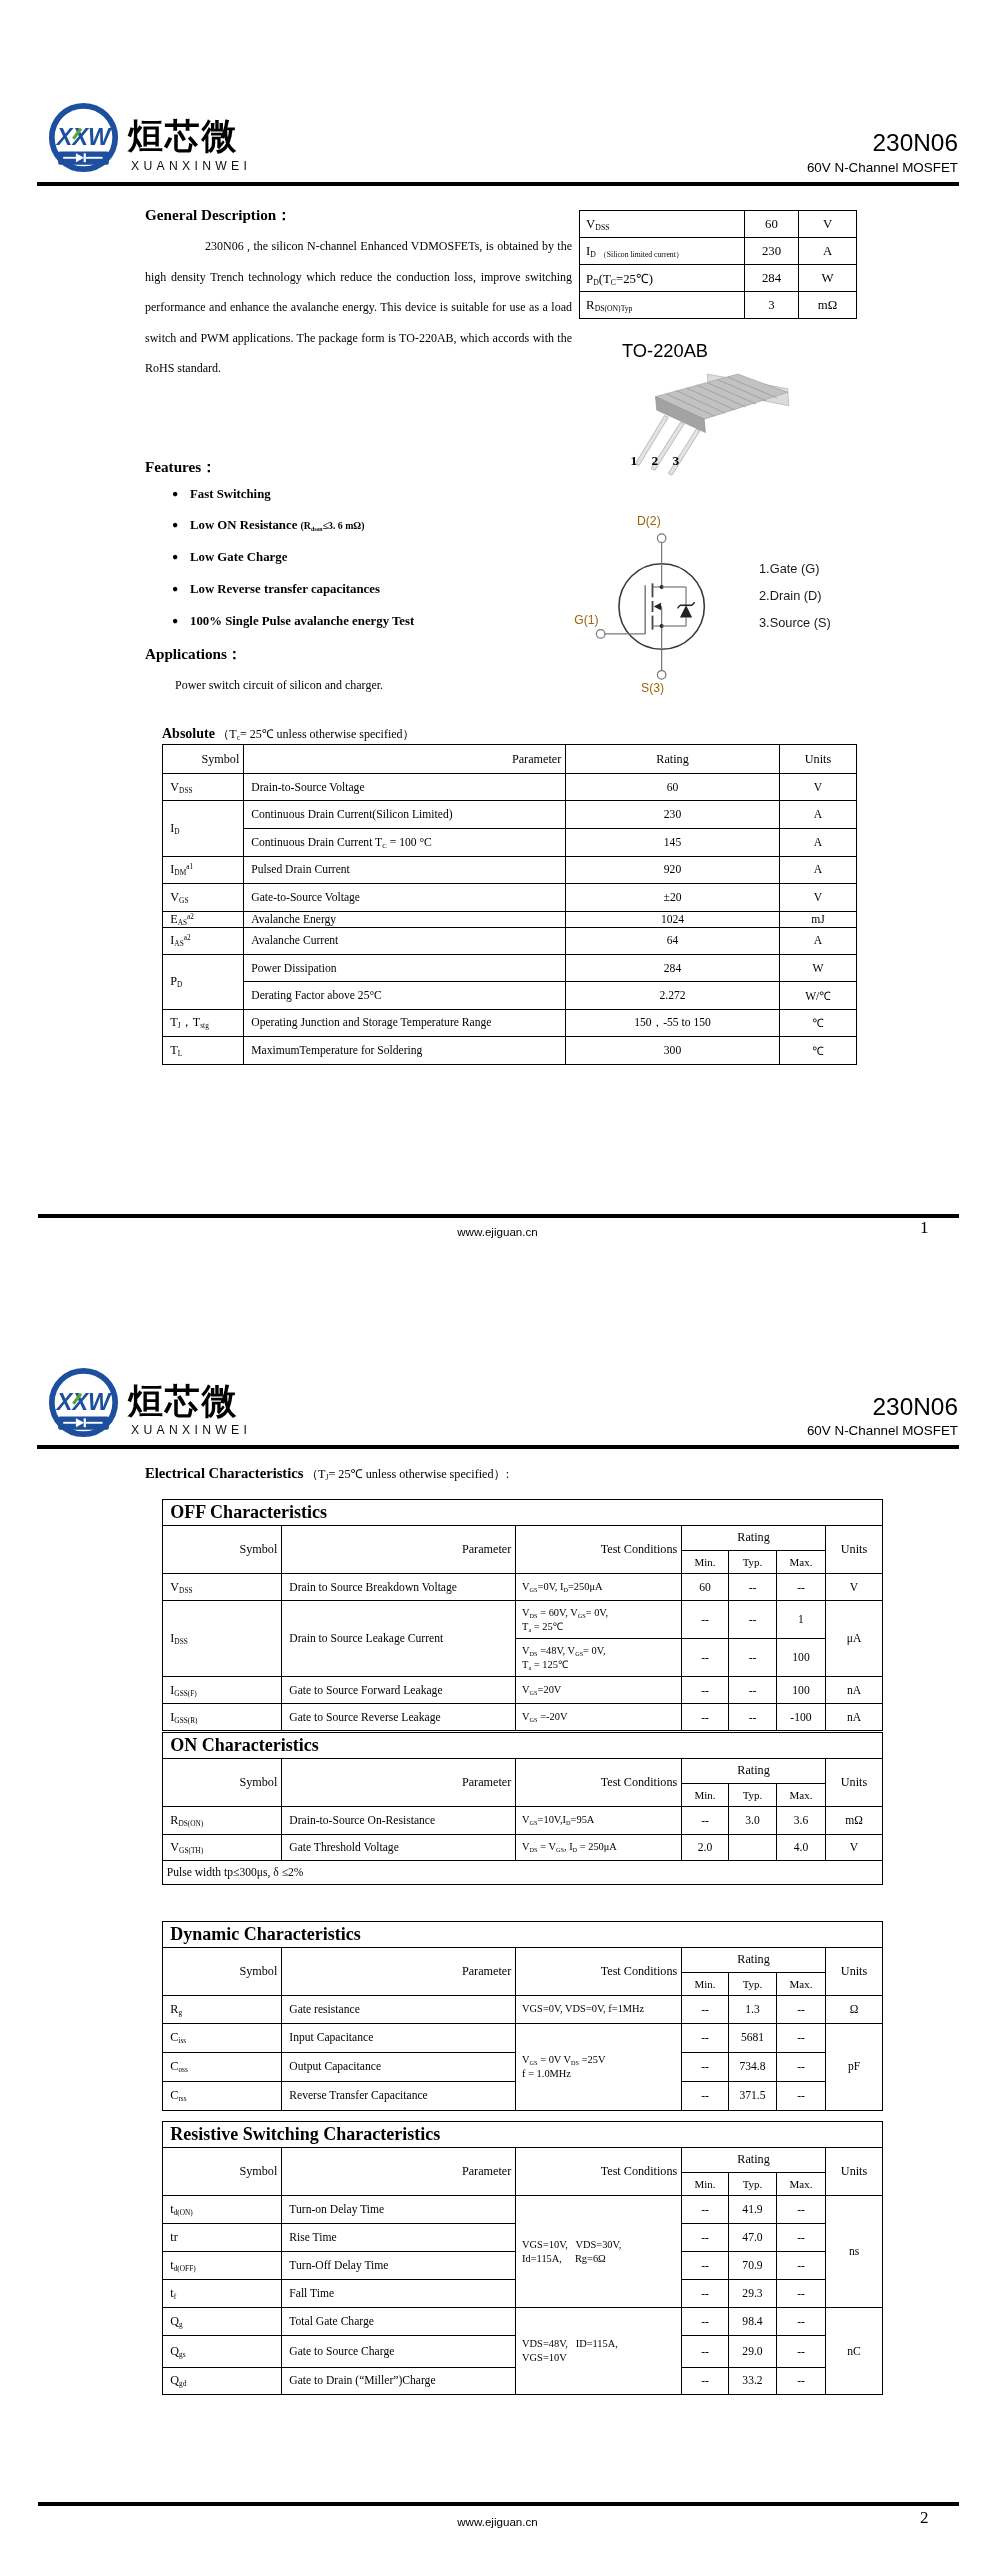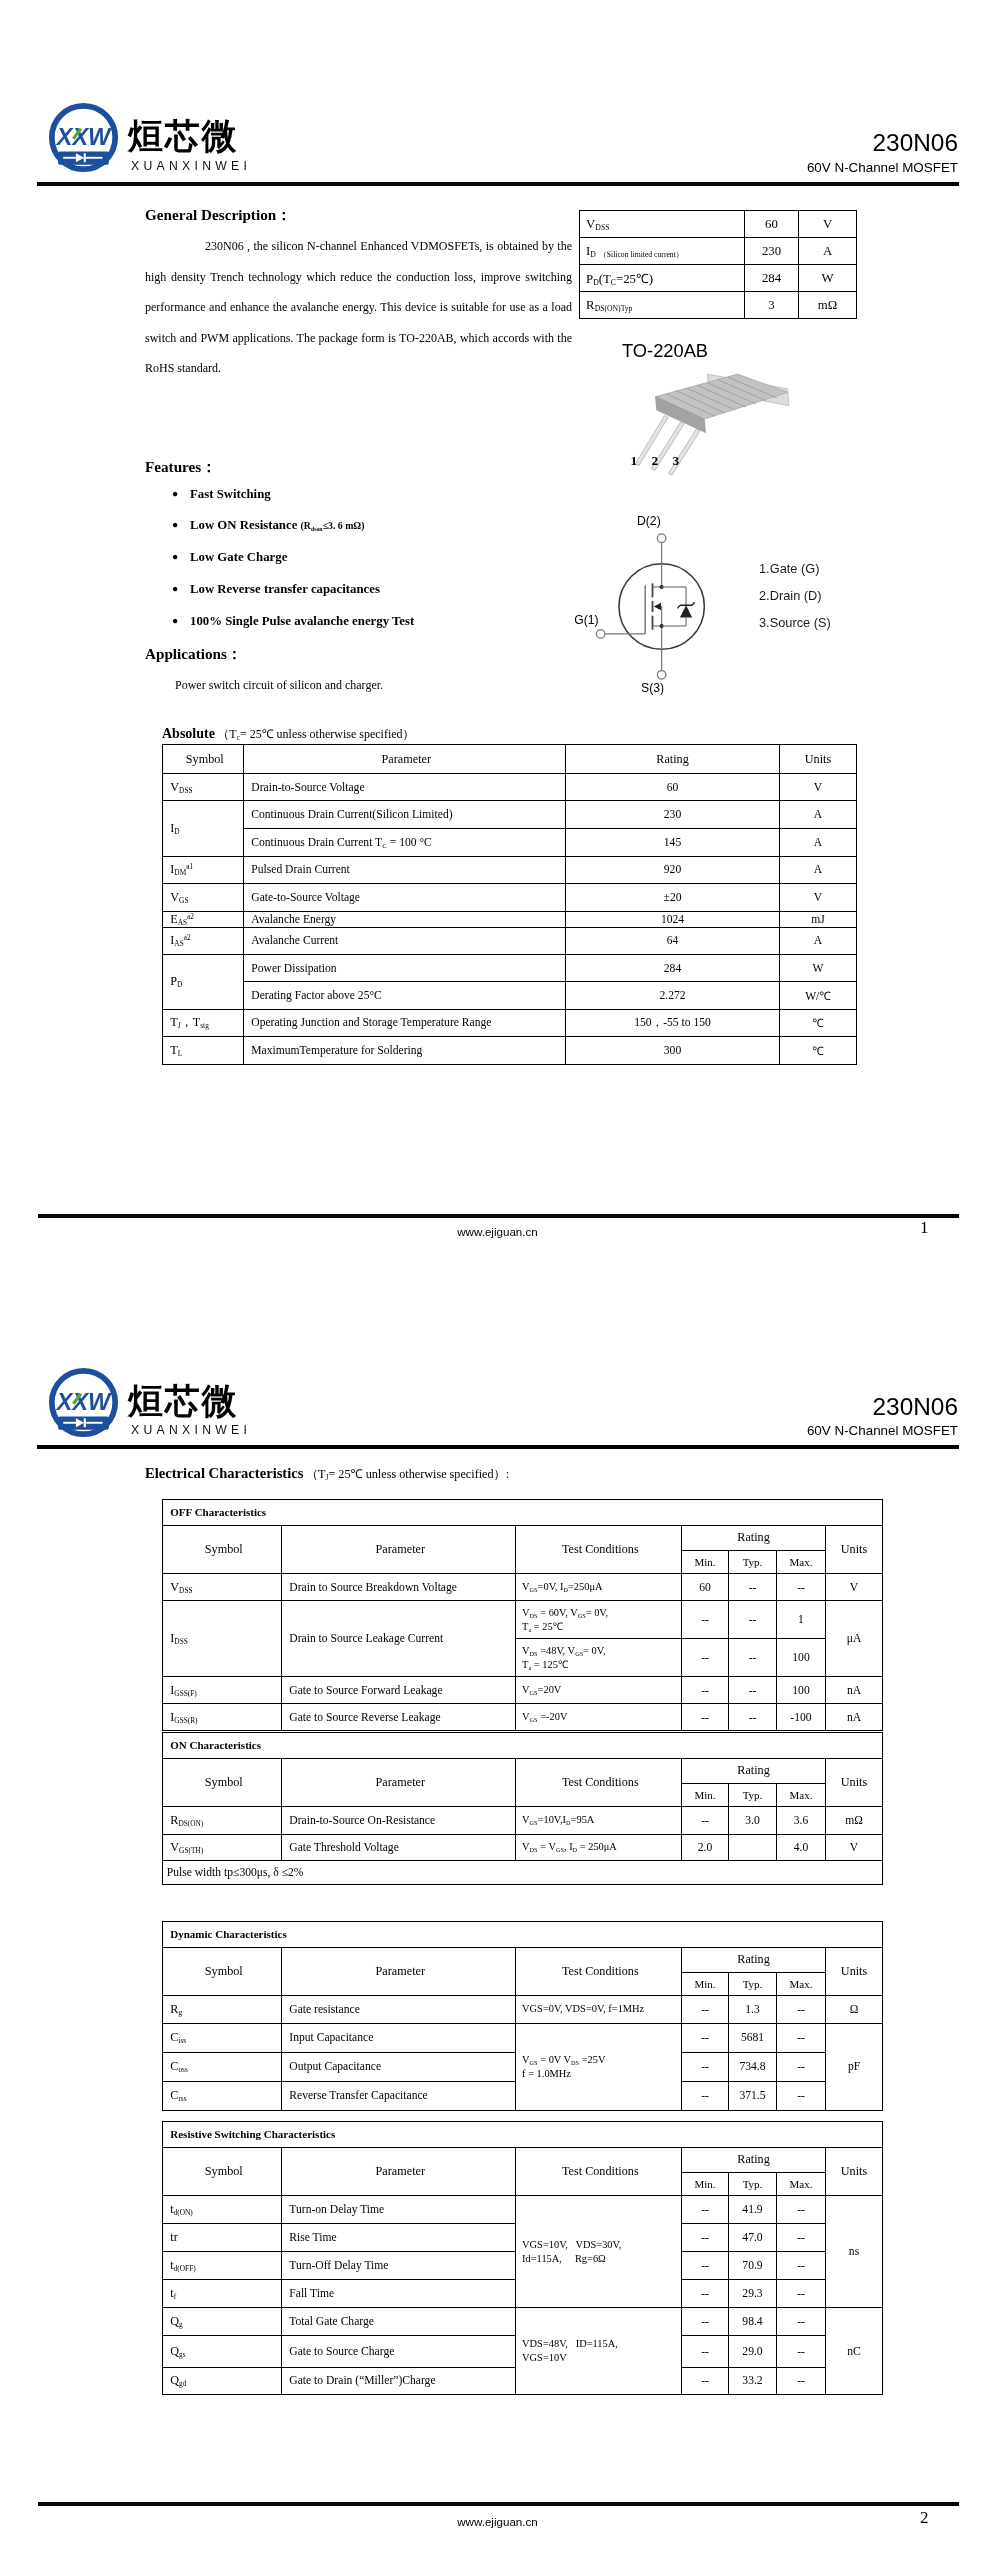--- a/index.html
+++ b/index.html
@@ -20,35 +20,35 @@
   .part-sub{font-family:"Liberation Sans",sans-serif;font-size:13.4px;text-align:right;width:287px}
 
   
   .h-serif{font-weight:bold;font-size:15.2px}
   .para{font-size:12px;line-height:30.5px;text-align:justify;text-indent:60px;width:427px}
   .feat-item{font-weight:bold;font-size:12.8px;white-space:nowrap}
   .feat-note{font-weight:bold;font-size:9.8px}
   .bullet{font-size:10.4px;margin-right:8.5px;vertical-align:1.2px}
   .app-body{font-size:12px}
   .legend-item{font-family:"Liberation Sans",sans-serif;font-size:12.8px;color:#1a1a1a}
-  .schem-label{font-family:"Liberation Sans",sans-serif;font-size:12.2px;color:#000000}
+  .schem-label{font-family:"Liberation Sans",sans-serif;font-size:12.2px;color:#a16207}
   .pins-label{font-weight:bold;font-size:13.4px;letter-spacing:5.5px}
   .to220-label{font-family:"Liberation Sans",sans-serif;font-size:18.3px;text-align:left;width:201px}
 
   
   table{border-collapse:collapse;table-layout:fixed}
   .dtable{border:1.8px solid #000}
   .dtable th,.dtable td{border:1.1px solid #000;font-weight:normal;font-size:11.6px;
       padding:0 3.7px;overflow:hidden;vertical-align:middle}
-  .dtable .ttl{font-weight:bold;font-size:11px;text-align:left;padding-left:7.3px}
+  .dtable .ttl{font-weight:bold;font-size:18px;text-align:left;padding-left:7.3px}
   .dtable .sym{text-align:left;font-size:12.2px;padding-left:7.3px}
   .dtable .parm{text-align:left;padding-left:7.3px}
   .dtable .cond{text-align:left;font-size:10.4px;padding-left:6.1px;white-space:pre-wrap;line-height:1.35}
   .dtable .ctr{text-align:center}
-  .dtable .hdr{font-size:12.2px;text-align:center;padding-left:7.3px}
+  .dtable .hdr{font-size:12.2px;text-align:right;padding-left:7.3px}
   .dtable .hctr{font-size:12.2px;text-align:center}
   .dtable .mtm{font-size:11px;text-align:center}
   .note-cell{text-align:left;font-size:11.6px;padding-left:6.1px}
 
   .qtable{border:1.5px solid #000}
   .qtable td{border:1.1px solid #000;font-size:12.8px;padding:0 3.7px;overflow:hidden}
   .qtable .lbl{text-align:left;padding-left:6.1px}
   .qtable .ctr{text-align:center}
 
   .foot-url{font-family:"Liberation Sans",sans-serif;font-size:11.6px;text-align:center;width:995px}

